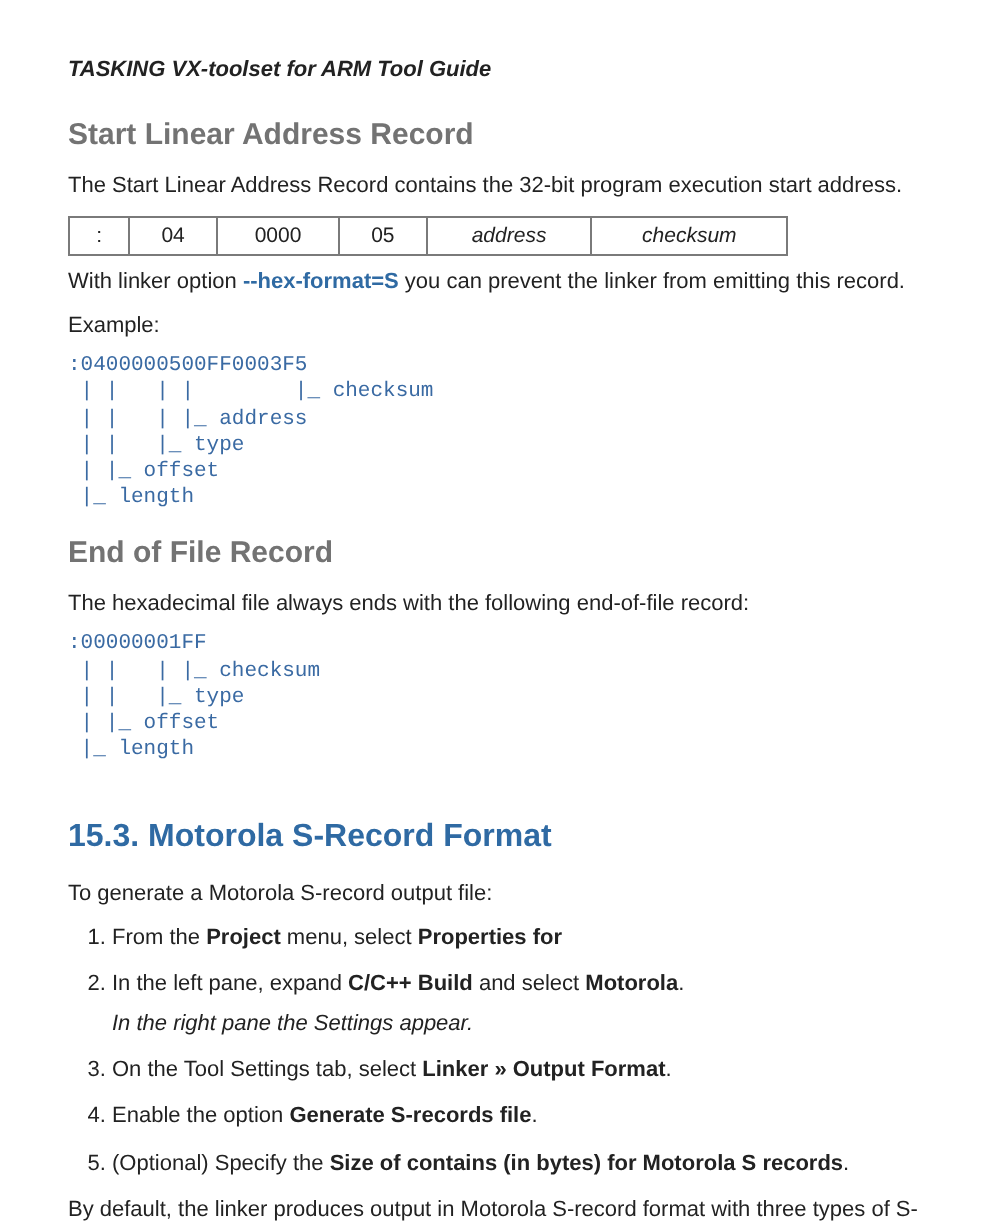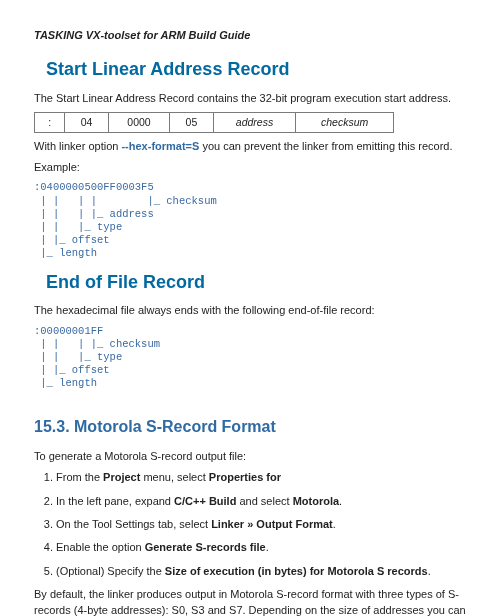--- a/index.html
+++ b/index.html
@@ -12,24 +12,24 @@
     box-sizing: border-box;
     line-height: 1.4;
   }
   .doc-title {
     font-style: italic;
     font-weight: bold;
     font-size: 11px;
     margin-bottom: 14px;
   }
   h2.blue {
-    color: #0369a1;
-    font-size: 18px;
+    color: #737373;
+    font-size: 15px;
     font-weight: bold;
-    margin: 10px 0 8px 12px;
+    margin: 10px 0 8px 0;
   }
   h1.blue-big {
     color: #2f6aa3;
     font-size: 16px;
     font-weight: bold;
     margin: 26px 0 10px 0;
   }
   p { margin: 6px 0; }
   .rec-table {
     border-collapse: collapse;
@@ -54,21 +54,21 @@
     line-height: 1.25;
   }
   ol { margin: 6px 0 6px 0; padding-left: 22px; }
   ol li { margin-bottom: 8px; }
   .step-note { font-style: italic; margin: 4px 0 6px 0; display: block; }
   b { font-weight: bold; }
 </style>
 </head>
 <body>
 
-<div class="doc-title">TASKING VX-toolset for ARM Build Guide</div>
+<div class="doc-title">TASKING VX-toolset for ARM Tool Guide</div>
 
 <h2 class="blue">Start Linear Address Record</h2>
 
 <p>The Start Linear Address Record contains the 32-bit program execution start address.</p>
 
 <table class="rec-table">
   <tbody>
       <tr>
     <td>:</td>
     <td>04</td>
@@ -106,25 +106,26 @@
 <h1 class="blue-big">15.3. Motorola S-Record Format</h1>
 
 <p>To generate a Motorola S-record output file:</p>
 
 <ol>
   <li>
     <span>From the </span><b>Project</b><span> menu, select </span><b>Properties for</b>
   </li>
   <li>
     <span>In the left pane, expand </span><b>C/C++ Build</b><span> and select </span><b>Motorola</b><span>.</span>
+    <span class="step-note">In the right pane the Settings appear.</span>
   </li>
   <li>
     <span>On the Tool Settings tab, select </span><b>Linker » Output Format</b><span>.</span>
   </li>
   <li>
     <span>Enable the option </span><b>Generate S-records file</b><span>.</span>
   </li>
   <li>
-    <span>(Optional) Specify the </span><b>Size of execution (in bytes) for Motorola S records</b><span>.</span>
+    <span>(Optional) Specify the </span><b>Size of contains (in bytes) for Motorola S records</b><span>.</span>
   </li>
 </ol>
 
 <p>By default, the linker produces output in Motorola S-record format with three types of S-records (4-byte addresses): S0, S3 and S7. Depending on the size of addresses you can force other types of S-records. They have the following layout:</p>
 
 </body></html>

